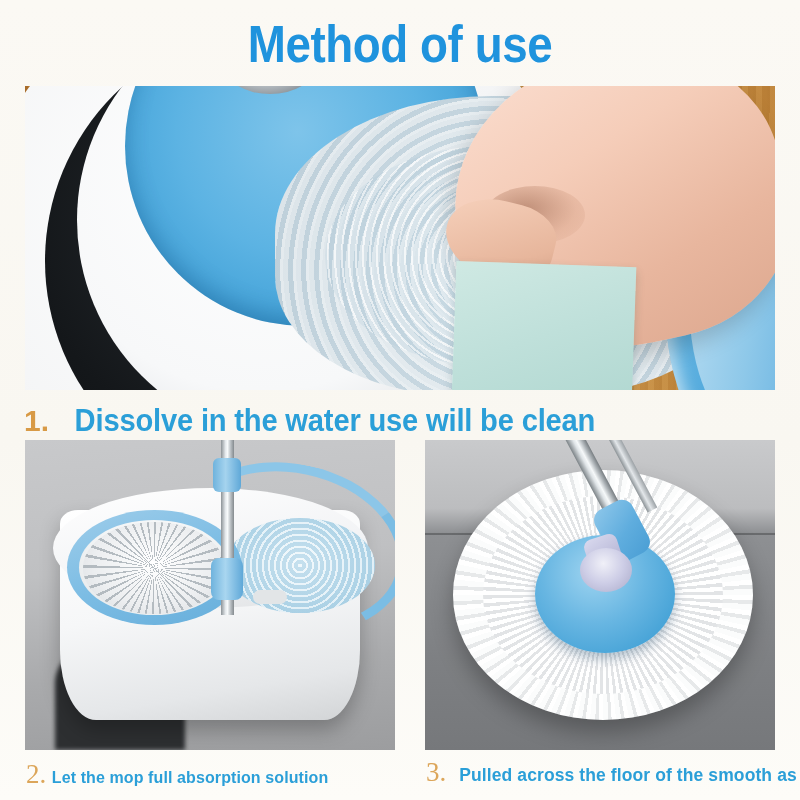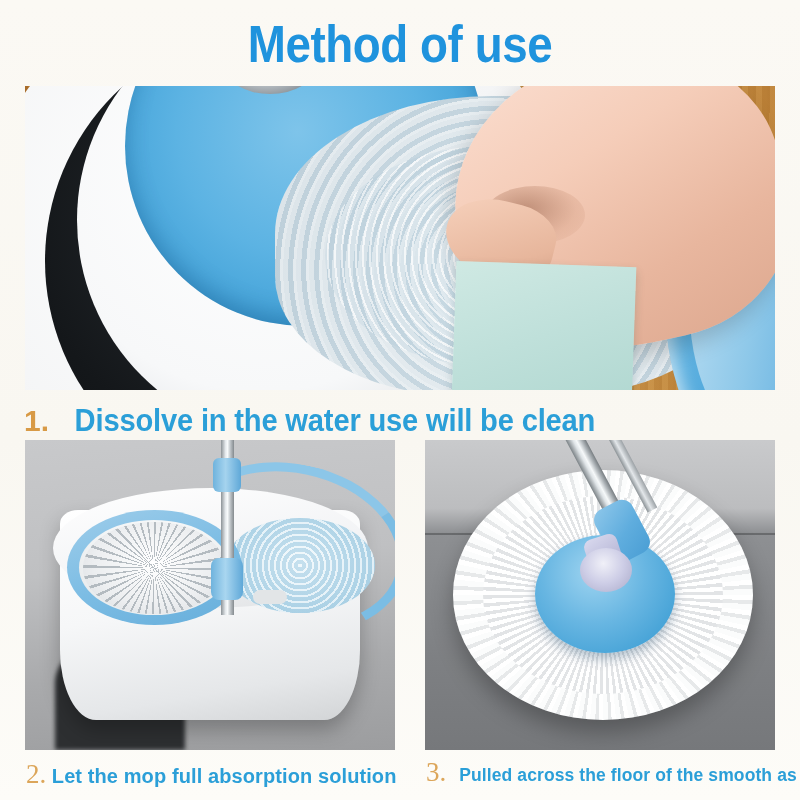--- a/index.html
+++ b/index.html
@@ -36,21 +36,21 @@
   .caption{position:absolute;white-space:nowrap;}
   .cap-num{color:#d89a46;font-weight:bold;}
   .cap-txt{color:#2b9fd8;font-weight:bold;}
 
   #caption-1{left:24px;top:404px;font-size:31px;line-height:34px;}
   #caption-1 .cap-num{font-size:30px;}
   #caption-1 .cap-txt{transform:scaleX(0.94);display:inline-block;letter-spacing:-0.2px;}
 
   #caption-2{left:26px;top:762px;font-size:20px;line-height:24px;}
   #caption-2 .cap-num{font-size:27px;font-weight:normal;font-family:"Liberation Serif",serif;color:#dca65a;}
-  #caption-2 .cap-txt{font-size:20px;letter-spacing:.1px;}
+  #caption-2 .cap-txt{font-size:16px;letter-spacing:.1px;}
 
   #caption-3{left:426px;top:760px;font-size:18px;line-height:24px;}
   #caption-3 .cap-num{font-size:27px;font-weight:normal;font-family:"Liberation Serif",serif;color:#dca65a;}
   #caption-3 .cap-txt{font-size:17.5px;letter-spacing:.1px;margin-left:8px;}
 
   
   .wood{position:absolute;inset:0;
     background:
       repeating-linear-gradient(92deg, rgba(120,70,20,.10) 0 3px, rgba(255,230,180,.06) 3px 9px, rgba(110,60,15,.07) 9px 14px),
       linear-gradient(100deg,#b9782f 0%,#c98f43 25%,#bf8136 52%,#cf9a4e 75%,#b87a30 100%);

